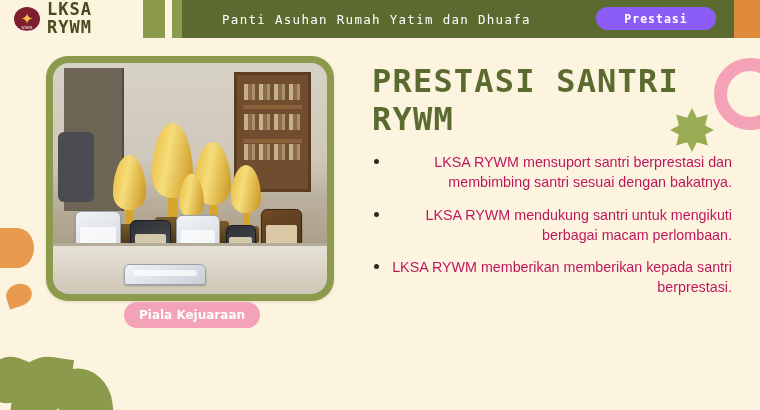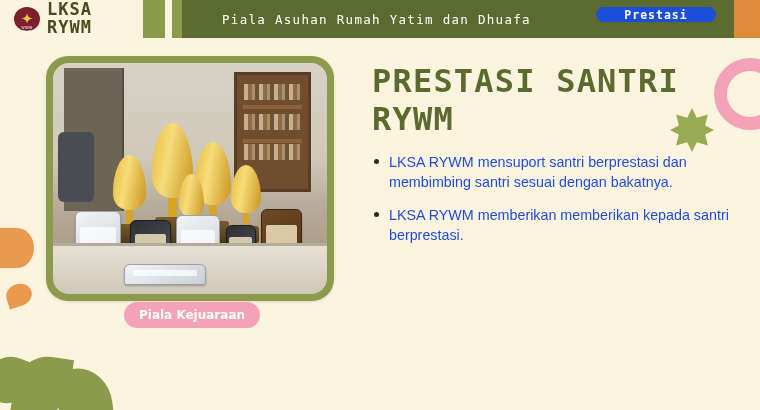--- a/index.html
+++ b/index.html
@@ -84,23 +84,23 @@
   }
   .header-title {
     color: #ffffff;
     font-size: 12.5px;
     letter-spacing: 1.3px;
     font-family: "DejaVu Sans Mono", monospace;
   }
   .header-pill {
     position: absolute;
     right: 44px; top: 7px;
-    width: 120px; height: 15px;
+    width: 120px; height: 23px;
     border-radius: 12px;
-    background: #1d4ed8;
+    background: #8b5cf6;
     color: #ffffff;
     font-size: 11.5px;
     letter-spacing: 1px;
     display: flex; align-items: center; justify-content: center;
     font-family: "DejaVu Sans Mono", monospace;
     font-weight: bold;
   }
   
   .header-orange {
     position: absolute;
@@ -314,21 +314,22 @@
     font-weight: bold;
     margin-bottom: 14px;
   }
   .bullets { list-style: none; }
   .bullets li {
     position: relative;
     padding-left: 17px;
     margin-bottom: 12px;
     font-size: 14.3px;
     line-height: 1.42;
-    color: #1d4ed8;
+    color: #be185d;
+    text-align: right;
   }
   .bullets li::before {
     content: "";
     position: absolute;
     left: 2px; top: 7px;
     width: 5px; height: 5px;
     border-radius: 50%;
     background: #2b2b24;
   }
 </style>
@@ -352,21 +353,21 @@
         <div class="logo-circle"></div>
         <div class="logo-star">✦</div>
         <div class="logo-sub">WIWIN MUSLIMAH</div>
       </div>
       <div class="logo-text">LKSA<br>RYWM</div>
     </div>
     <div class="header-band-olive"></div>
     <div class="header-band-gap"></div>
     <div class="header-band-olive2"></div>
     <div class="header-main">
-      <div class="header-title">Piala Asuhan Rumah Yatim dan Dhuafa</div>
+      <div class="header-title">Panti Asuhan Rumah Yatim dan Dhuafa</div>
       <div class="header-pill">Prestasi</div>
     </div>
     <div class="header-orange"></div>
   </div>
 
   <div class="photo-card">
     <div class="photo-inner">
       <div class="ph-wall"></div>
       <div class="ph-door"></div>
       <div class="ph-cabinet">
@@ -425,17 +426,18 @@
           <div class="lbl"></div>
         </div>
     </div>
   </div>
   <div class="photo-caption">Piala Kejuaraan</div>
 
   <div class="content">
     <h1>PRESTASI SANTRI  RYWM</h1>
     <ul class="bullets">
       <li>LKSA RYWM mensuport santri berprestasi dan membimbing santri sesuai dengan bakatnya.</li>
+      <li>LKSA RYWM mendukung santri untuk mengikuti berbagai macam perlombaan.</li>
       <li>LKSA RYWM memberikan memberikan kepada santri berprestasi.</li>
     </ul>
   </div>
 
 </div>
 
 </body></html>

